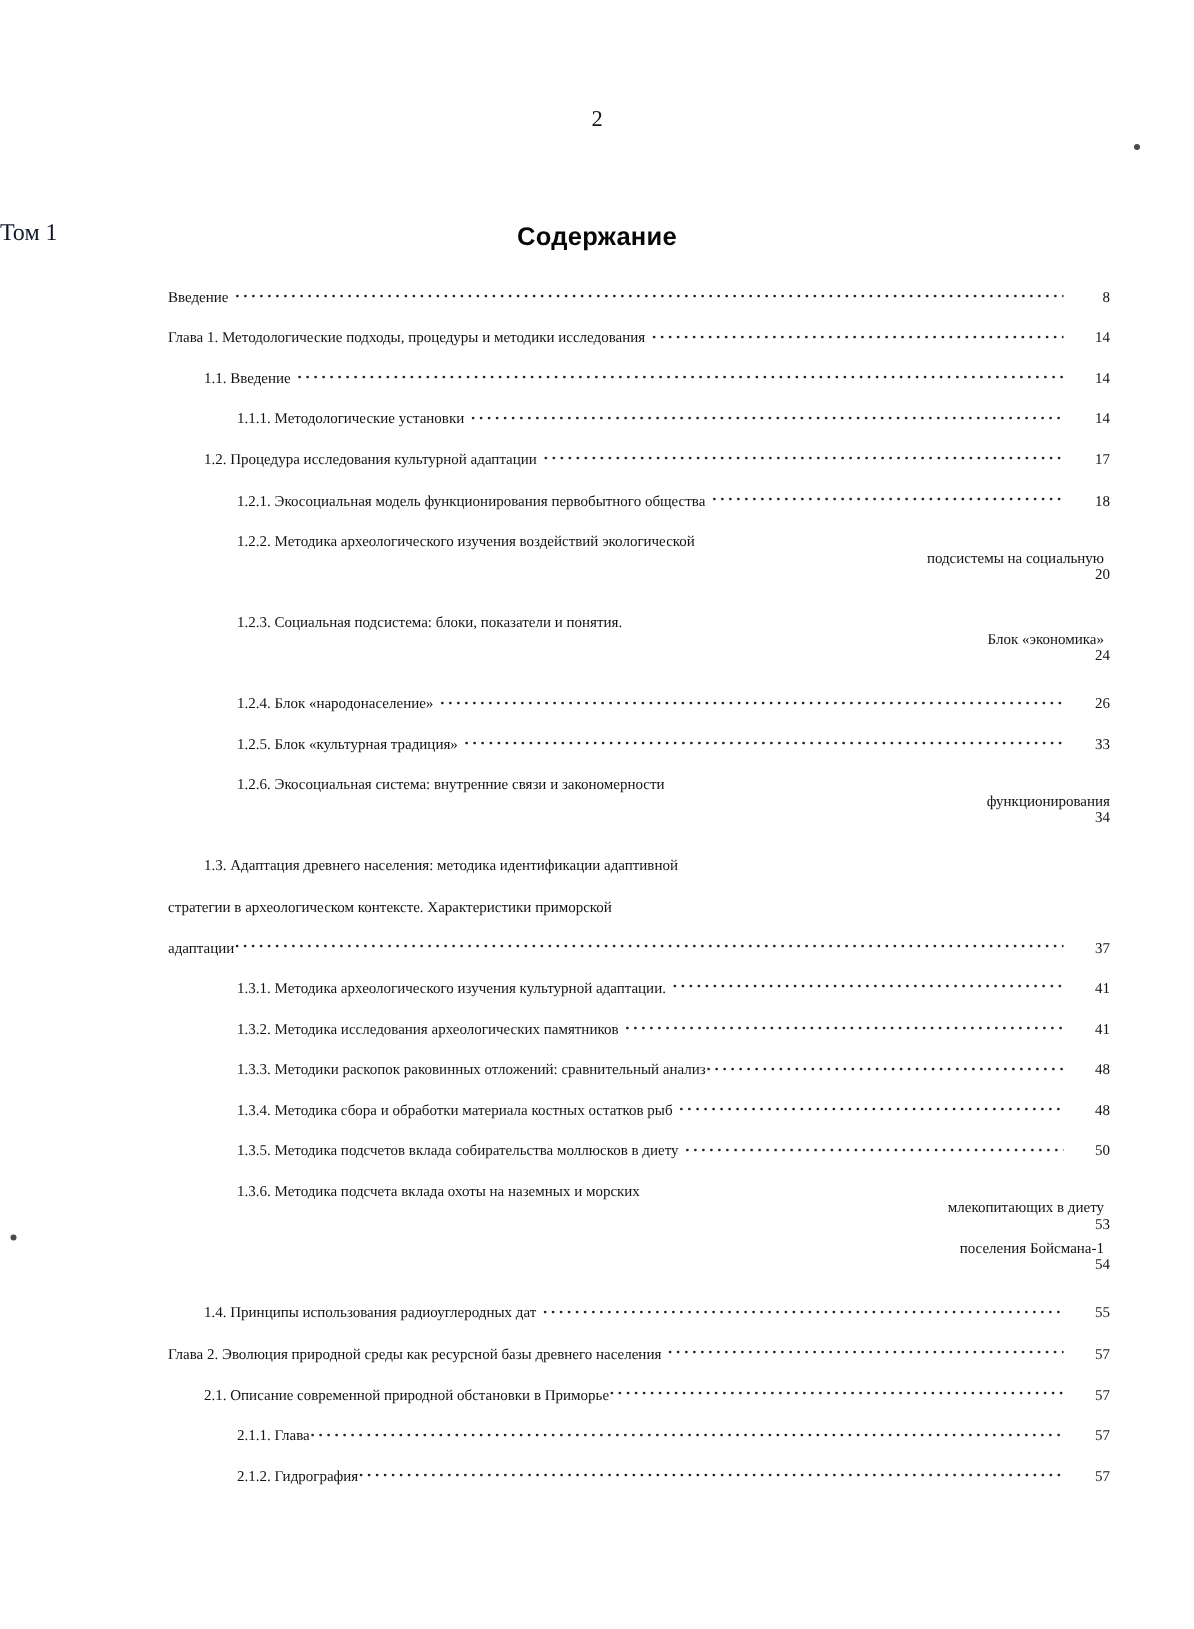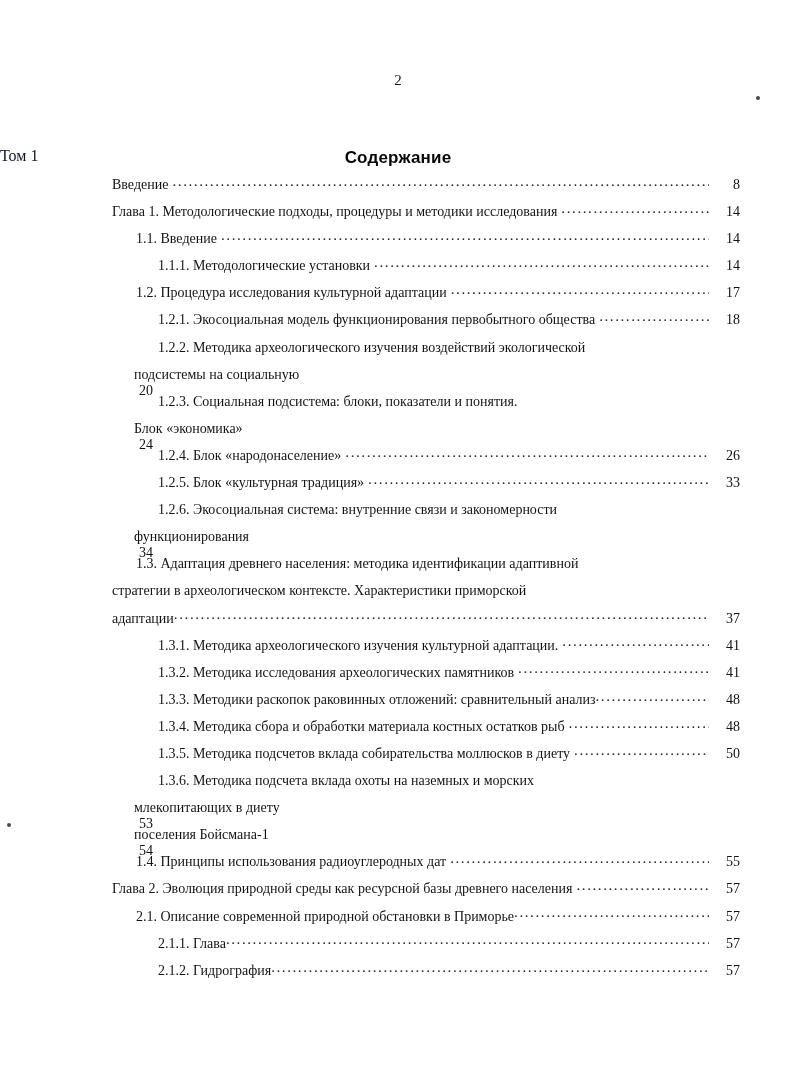--- a/index.html
+++ b/index.html
@@ -55,23 +55,23 @@
   
   .toc {
     position: absolute;
     top: 177px;
     left: 112px;
     width: 628px;
   }
 
   .toc-row {
     display: flex;
-    align-items: flex-start;
+    align-items: flex-end;
     height: 27.1px;
-    font-size: 14px;
+    font-size: 10px;
     white-space: nowrap;
     color: #131313;
   }
 
   .lbl {
     flex: 0 0 auto;
     padding-right: 4px;
   }
   .lbl.tight { padding-right: 0; }
 

